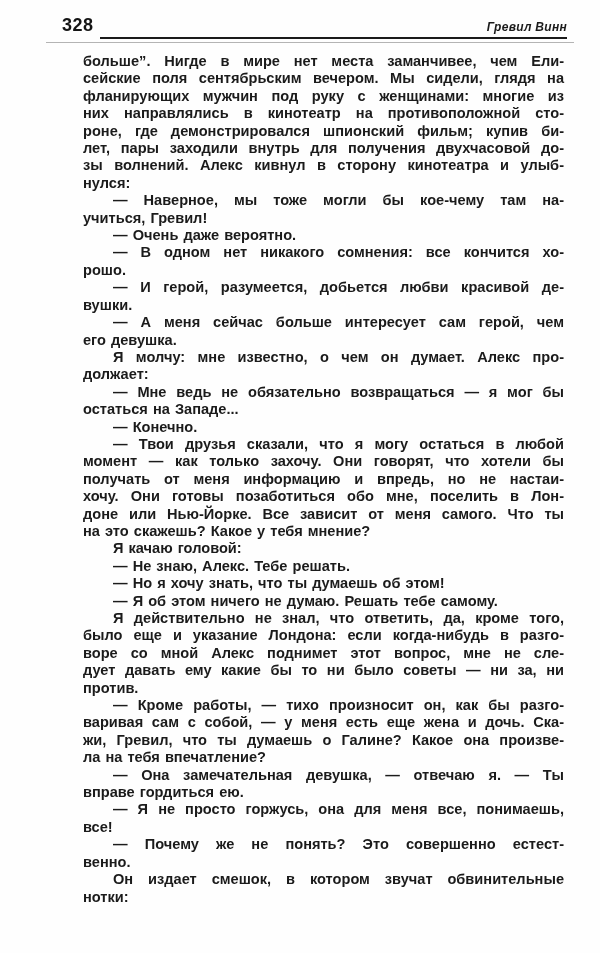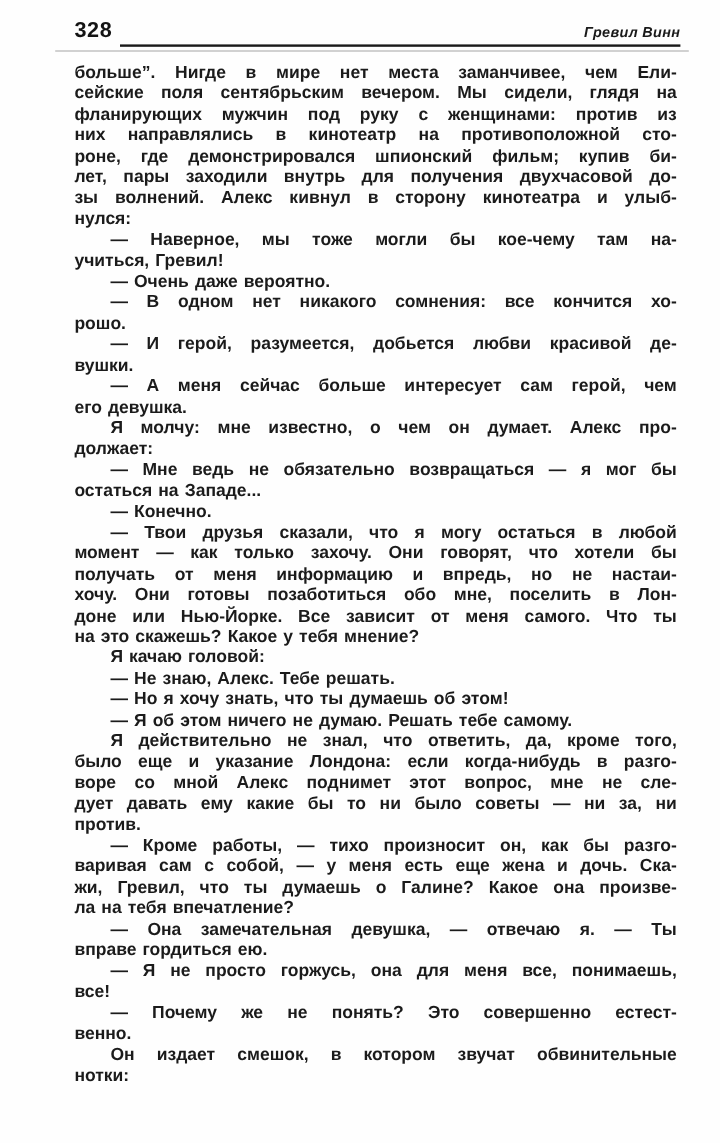--- a/index.html
+++ b/index.html
@@ -30,38 +30,39 @@
     background:var(--ruleLight,#b4b4b4);
   }
   .text-block {
     position:absolute; top:53px; left:62px; right:60px;
     font-size:14.6px; font-weight:bold; line-height:17.4px;
     color:var(--ink,#1b1b1b);
   }
   .line {
     text-align:justify; text-align-last:justify;
     word-spacing:1px;
+    margin-left:21px;
   }
   .line.nj { text-align:left; text-align-last:left; }
   .line.ind { text-indent:30px; }
 </style>
 </head>
 <body>
 
 <div class="page" style="--ink: #1b1b1b; --paper: #fefefe; --ruleLight: #b4b4b4;">
   <div class="pg-header">
     <span class="page-num">328</span>
     <span class="running-title">Гревил Винн</span>
   </div>
   <div class="rule-thick"></div>
   <div class="rule-thin"></div>
   <div class="text-block">
       <div class="line">больше”. Нигде в мире нет места заманчивее, чем Ели-</div>
       <div class="line">сейские поля сентябрьским вечером. Мы сидели, глядя на</div>
-      <div class="line">фланирующих мужчин под руку с женщинами: против из</div>
+      <div class="line">фланирующих мужчин под руку с женщинами: многие из</div>
       <div class="line">них направлялись в кинотеатр на противоположной сто-</div>
       <div class="line">роне, где демонстрировался шпионский фильм; купив би-</div>
       <div class="line">лет, пары заходили внутрь для получения двухчасовой до-</div>
       <div class="line">зы волнений. Алекс кивнул в сторону кинотеатра и улыб-</div>
       <div class="line nj">нулся:</div>
       <div class="line ind">— Наверное, мы тоже могли бы кое-чему там на-</div>
       <div class="line nj">учиться, Гревил!</div>
       <div class="line nj ind">— Очень даже вероятно.</div>
       <div class="line ind">— В одном нет никакого сомнения: все кончится хо-</div>
       <div class="line nj">рошо.</div>

